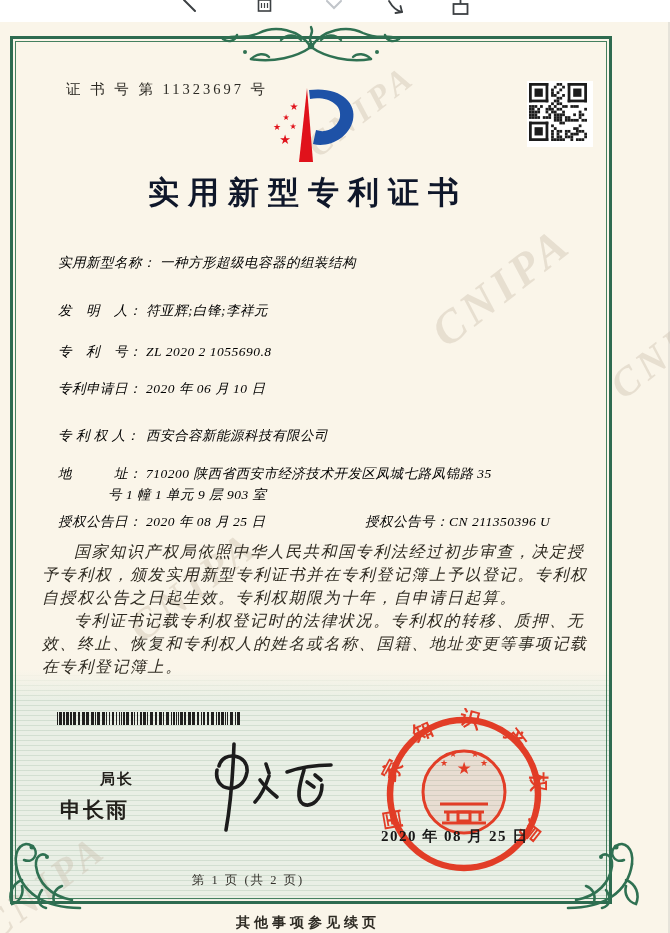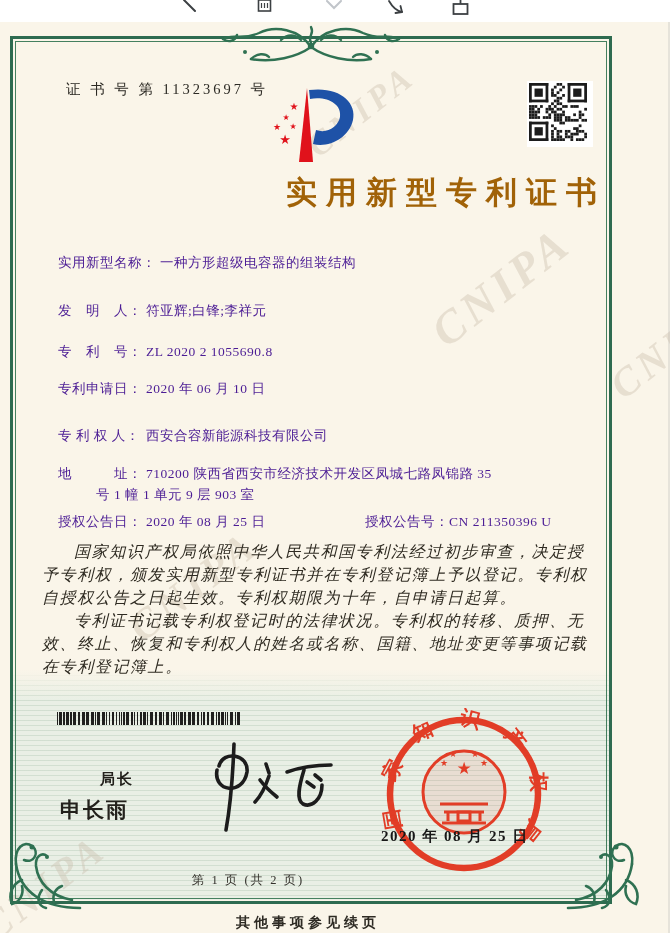--- a/index.html
+++ b/index.html
@@ -24,27 +24,27 @@
       background:linear-gradient(180deg,#faf5e9 0%,rgba(250,245,233,0) 100%);}
   
   .frame{position:absolute;left:10px;top:14px;width:596px;height:862px;border:3px solid #2e6b50;z-index:3;}
   .frame-inner{position:absolute;left:2px;top:2px;right:2px;bottom:2px;border:1px solid #44805f;}
   
   .orn{position:absolute;z-index:4;pointer-events:none;}
   
   .cert-no{position:absolute;left:66px;top:58px;font-size:14.5px;color:#2c2a24;letter-spacing:3px;z-index:5;}
   .logo{position:absolute;left:263px;top:64px;z-index:5;}
   .qr{position:absolute;left:527px;top:59px;width:62px;height:62px;background:#ffffff;padding:2px;z-index:5;}
-  .title{position:absolute;left:10px;top:150px;width:596px;text-align:right;font-size:31px;font-weight:700;
-      letter-spacing:9px;color:#a16207;z-index:5;}
-  
-  .row{position:absolute;left:58px;width:540px;font-size:13.5px;color:#4c1d95;letter-spacing:.5px;z-index:5;line-height:21px;}
+  .title{position:absolute;left:10px;top:150px;width:596px;text-align:center;font-size:31px;font-weight:700;
+      letter-spacing:9px;color:#0f172a;z-index:5;}
+  
+  .row{position:absolute;left:58px;width:540px;font-size:13.5px;color:#000000;letter-spacing:.5px;z-index:5;line-height:21px;font-style:italic;}
   .row .lbl{display:inline-block;min-width:84px;}
   .row .val{margin-left:4px;}
-  .row .hang{display:block;margin-left:38px;}
+  .row .hang{display:block;margin-left:50px;}
   .row .pair2{position:absolute;left:307px;top:0;}
   
   .paras{position:absolute;left:42px;top:518px;width:554px;z-index:5;font-style:italic;
       font-size:16px;line-height:23px;letter-spacing:1.6px;color:#2f2b22;}
   .paras p{margin:0;text-indent:2em;}
   
   .barcode{position:absolute;left:57px;top:690px;z-index:5;}
   .signer-title{position:absolute;left:60px;top:748px;font-family:"Liberation Sans",sans-serif;
       font-weight:700;font-size:15px;color:#23211c;letter-spacing:2px;z-index:5;margin-left:40px;}
   .signer-name{position:absolute;left:60px;top:774px;font-family:"Liberation Sans",sans-serif;

